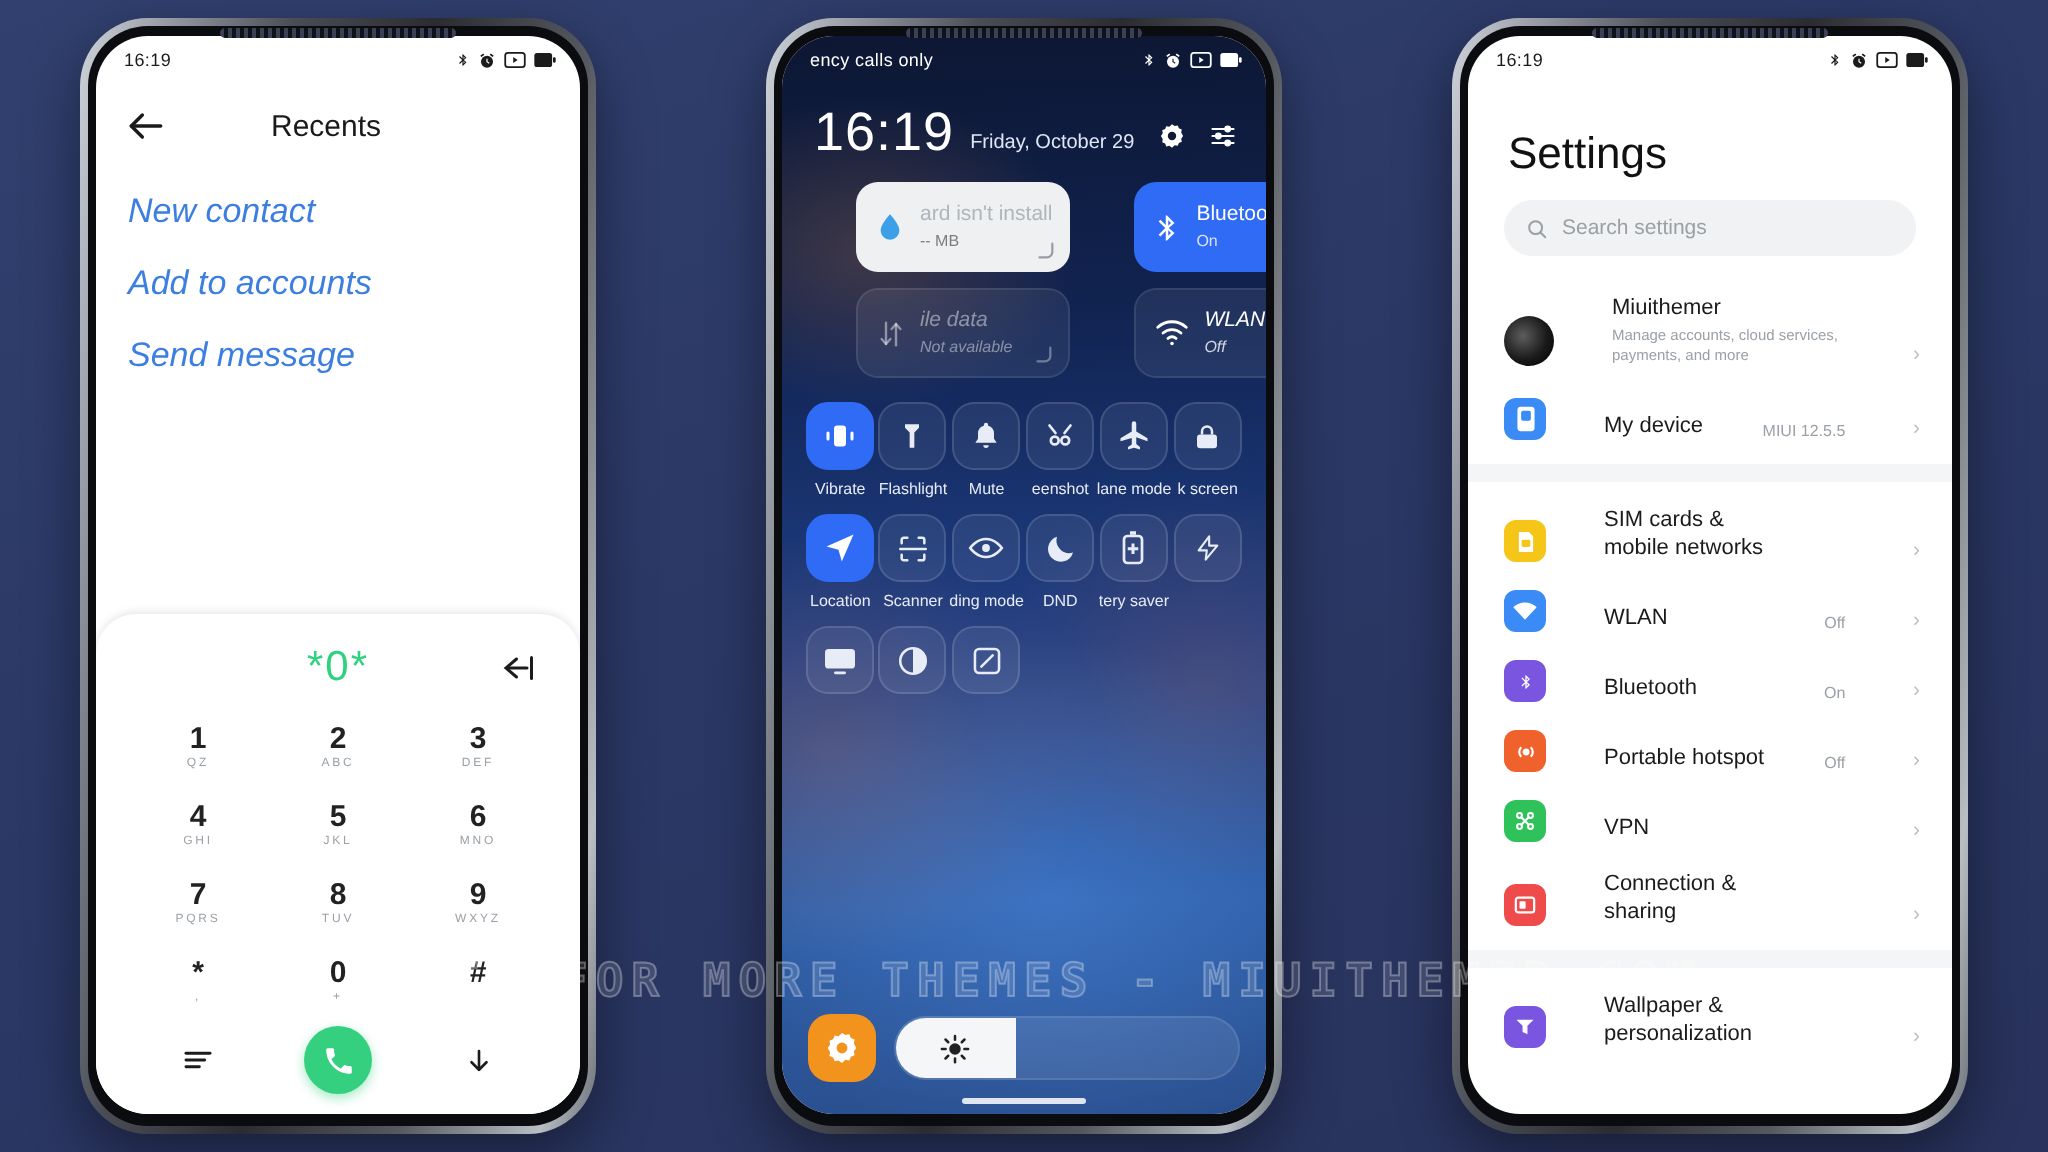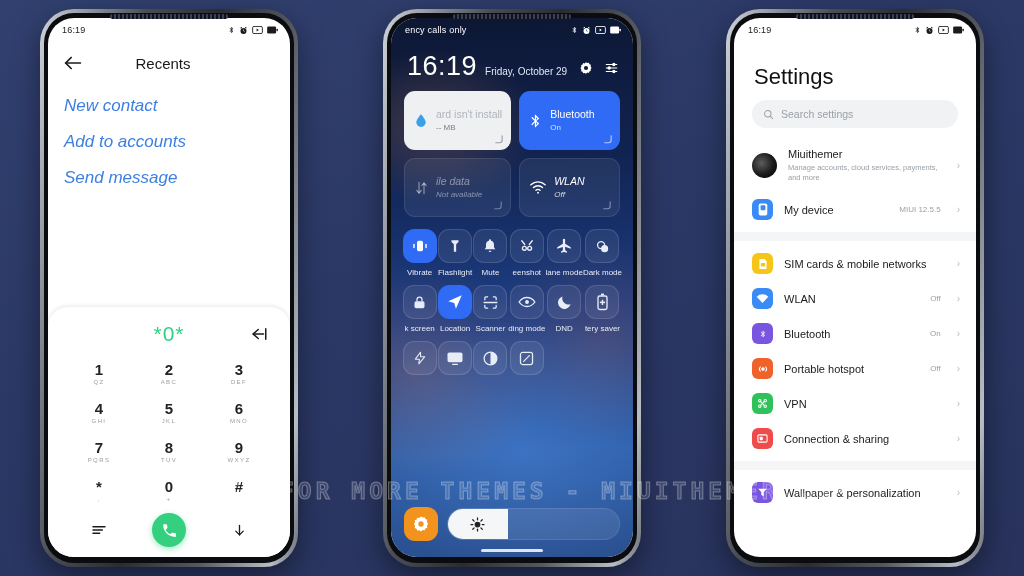--- a/index.html
+++ b/index.html
@@ -144,24 +144,25 @@
     gap: 8px;
   }
   .cc-time { font-size: 27px; font-weight: 300; line-height: 28px; letter-spacing: .5px; }
   .cc-date { font-size: 10px; color: #dfe6f5; padding-bottom: 3px; flex: 1; }
   .cc-hicons { display: flex; gap: 11px; padding-bottom: 5px; }
   .cc-big-tiles {
     display: grid; grid-template-columns: 1fr 1fr;
     gap: 8px; padding: 11px 13px 0 13px;
   }
   .bigtile {
-    height: 59px; border-radius: 11px;
+    height: 45px; border-radius: 11px;
     display: flex; align-items: center; gap: 7px;
     padding: 0 9px;
     position: relative;
+    margin-left: 24px;
   }
   .bigtile .tl-txt { line-height: 12px; overflow: hidden; }
   .bigtile .tl-title { font-size: 10.5px; display:block; white-space: nowrap; }
   .bigtile .tl-sub { font-size: 8px; opacity: .8; display:block; margin-top:2px; }
   .tile-white { background: #eef0f2; color: #5d6166; }
   .tile-white .tl-title { color: #b0b5bb; }
   .tile-blue { background: #2f6bf5; color: #fff; }
   .tile-dim { background: rgba(255,255,255,.07); border: 1px solid rgba(255,255,255,.09); color: #fff; font-style: italic; }
   .tile-dim.muted .tl-title { color: rgba(255,255,255,.45); }
   .tile-dim.muted .tl-sub { color: rgba(255,255,255,.55); }
@@ -215,23 +216,23 @@
   .set-title { font-size: 22px; color: #111; padding: 24px 20px 10px 20px; }
   .searchbar {
     margin: 0 18px; height: 28px; border-radius: 14px;
     background: #f1f2f3;
     display: flex; align-items: center; gap: 7px;
     padding: 0 11px;
   }
   .searchbar .ph { font-size: 10.5px; color: #9aa0a6; }
   .set-list { margin-top: 10px; }
   .set-row {
-    display: flex; align-items: center;
+    display: flex; align-items: flex-end;
     padding: 7px 16px 7px 18px;
-    gap: 11px; cursor: pointer;
+    gap: 29px; cursor: pointer;
   }
   .set-row.acct { padding-top: 9px; padding-bottom: 9px; }
   .avatar {
     width: 25px; height: 25px; border-radius: 50%;
     background: radial-gradient(circle at 38% 40%, #5d5d5d 0%, #1a1a1a 55%, #000 100%);
     flex: 0 0 auto;
   }
   .sq-ico {
     width: 21px; height: 21px; border-radius: 6px;
     display: flex; align-items: center; justify-content: center;
@@ -547,29 +548,20 @@
           <div class="qs">
             <div class="qs-ico">
               <svg width="18" height="18" viewBox="0 0 24 24" fill="#e8ecf7">
                   <path d="M21 15.5v-2L13.5 9V3.7a1.5 1.5 0 0 0-3 0V9L3 13.5v2l7.5-2.2v4.4L8 19.4V21l4-1.1 4 1.1v-1.6l-2.5-2.1v-4.4z"></path>
                 </svg>
             </div>
             <span class="qs-label">lane mode</span>
           </div>
           <div class="qs">
             <div class="qs-ico">
-              <svg width="17" height="17" viewBox="0 0 24 24">
-                  <circle cx="10" cy="10" r="5" fill="none" stroke="#e8ecf7" stroke-width="1.8"></circle>
-                  <circle cx="15" cy="15" r="5" fill="#e8ecf7"></circle>
-                </svg>
-            </div>
-            <span class="qs-label">Dark mode</span>
-          </div>
-          <div class="qs">
-            <div class="qs-ico">
               <svg width="15" height="17" viewBox="0 0 24 24" fill="#e8ecf7">
                   <rect x="4" y="10" width="16" height="11" rx="2.6"></rect>
                   <path d="M8 10V7.5a4 4 0 0 1 8 0V10" fill="none" stroke="#e8ecf7" stroke-width="2"></path>
                 </svg>
             </div>
             <span class="qs-label">k screen</span>
           </div>
           <div class="qs">
             <div class="qs-ico active">
               <svg width="18" height="18" viewBox="0 0 24 24" fill="#fff">

